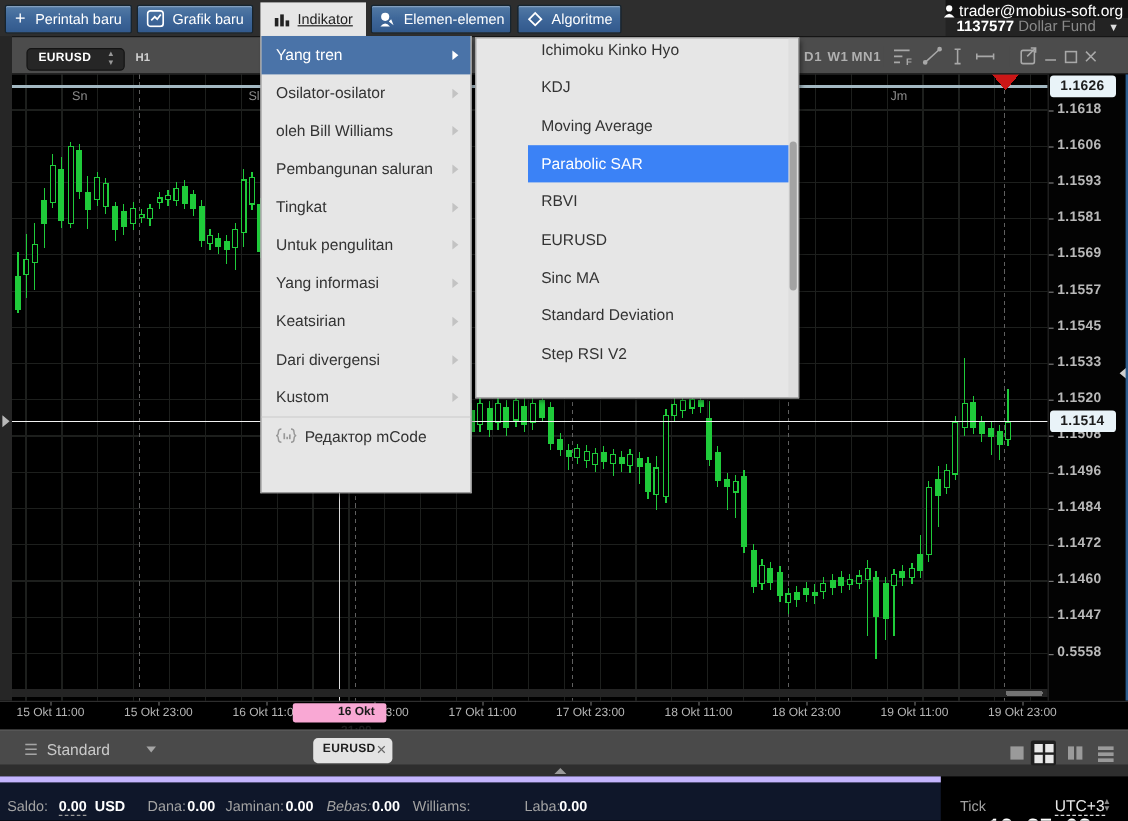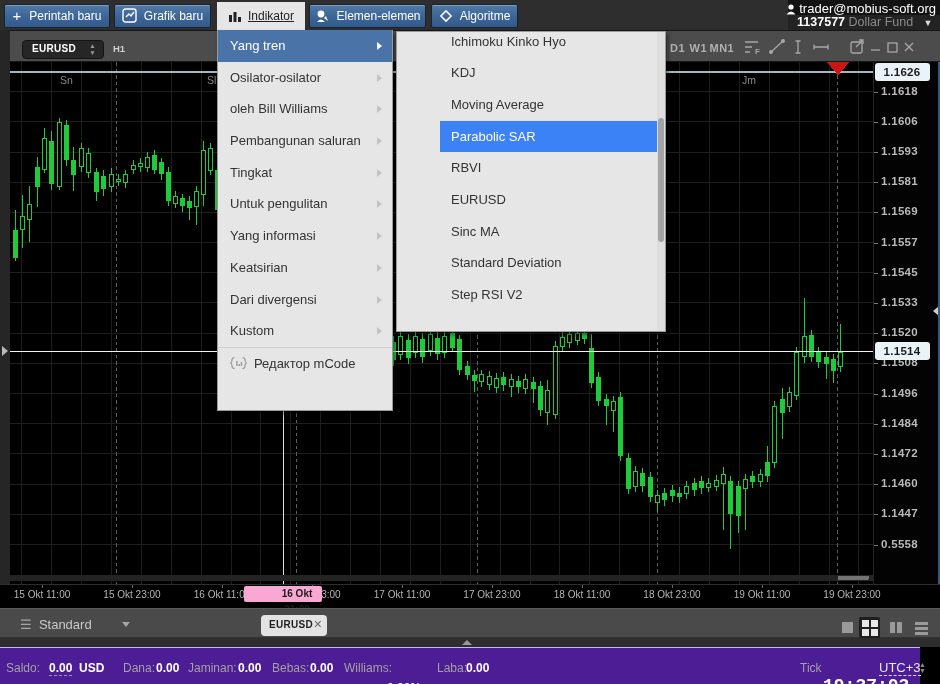--- a/index.html
+++ b/index.html
@@ -38,21 +38,21 @@
   color:#1b1b1b; font-size:10px; font-weight:bold; text-align:center; line-height:16px;padding-left:28px; }
 
 
 #tabbar { position:absolute; left:0; top:608px; width:940px; height:30px; background:#4a4a4a; border-top:1px solid #5a5a5a; border-bottom:1px solid #333; }
 #stdlab { position:absolute; left:20px; top:8px; color:#c9c9c9; font-size:13px; }
 #eurtab { position:absolute; left:261px; top:6px; width:66px; height:20.5px; background:#e3e3e3; border-radius:4px;
   color:#1d1d1d; font-size:10px; font-weight:bold; padding-left:8px; line-height:20.5px; letter-spacing:0.3px; white-space:nowrap; }
 #strip2 { position:absolute; left:0; top:638px; width:940px; height:9px; background:#2e2e2e; }
 
 
-#status { position:absolute; left:0; top:647px; width:920px; height:37px; background:#4c1d95; border-top:1px solid #c4b5fd; }
+#status { position:absolute; left:0; top:647px; width:784px; height:37px; background:#0f172a; border-top:5px solid #c4b5fd; }
 .sl { position:absolute; top:13px; font-size:12px; color:#a2a2a2; }
 .sv { position:absolute; top:13px; font-size:12px; color:#fff; font-weight:bold; }
 .dash { border-bottom:1px dashed #999; }
 
 
 #menu { position:absolute; left:217px; top:30px; width:176px; height:381px; background:#e6e6e6;
   border:1px solid #9a9a9a; border-top:none; box-shadow:2px 3px 4px rgba(0,0,0,.45); }
 .mi { position:relative; height:31.7px; line-height:31.7px; padding-left:12px; font-size:13px; color:#333; }
 .mi.hl { background:#4a73a8; color:#fff; }
 .arr { position:absolute; right:10px; top:12px; width:0; height:0; border-left:5px solid #c3c3c3;
@@ -476,21 +476,21 @@
   </div>
 
 <div id="status">
   <div class="sl" style="left:6px;">Saldo:</div>
     <div class="sv dash" style="left:49px;">0.00</div>
     <div class="sv" style="left:79px;">USD</div>
   <div class="sl" style="left:123px;">Dana:</div>
     <div class="sv" style="left:156px;">0.00</div>
   <div class="sl" style="left:188px;">Jaminan:</div>
     <div class="sv" style="left:238px;">0.00</div>
-  <div class="sl" style="left:272px;">Bebas:</div>
+  <div class="sl" style="left:272px;font-style:italic;">Bebas:</div>
     <div class="sv" style="left:310px;">0.00</div>
   <div class="sl" style="left:344px;">Williams:</div>
     <div class="sv" style="left:387px;margin-top:20px;">0.00%</div>
   <div class="sl" style="left:437px;">Laba:</div>
     <div class="sv" style="left:466px;">0.00</div>
   <div class="sl" style="left:800px;font-size:12px;top:13px;">Tick</div>
     <div class="sv" style="left:823px;font-size:18px;top:28px;font-family:Liberation Mono, monospace;">19:37:03</div>
   <div class="sv dash" style="left:879px;font-weight:normal;color:#e8e8e8;font-size:13px;top:12px;border-bottom-color:#ddd;">UTC+3</div>
   <div style="position:absolute;left:919px;top:14px;color:#888;font-size:7px;line-height:6px;">▲<br>▼</div>
 </div>

